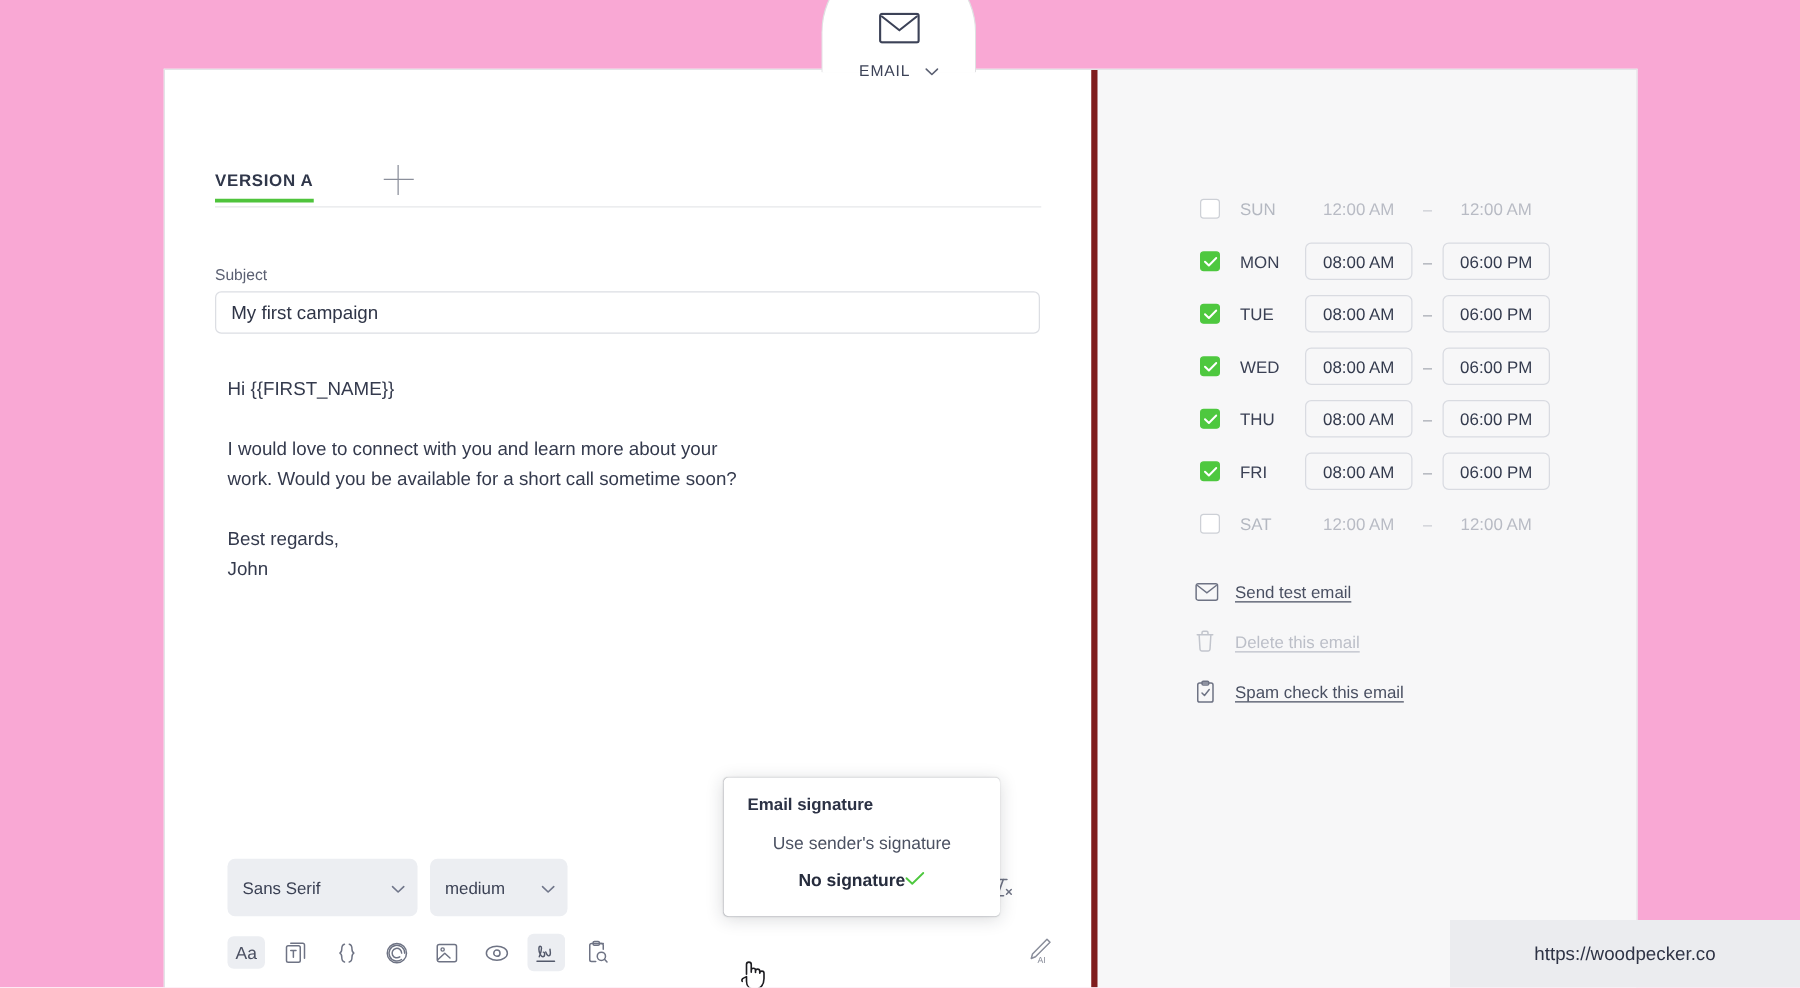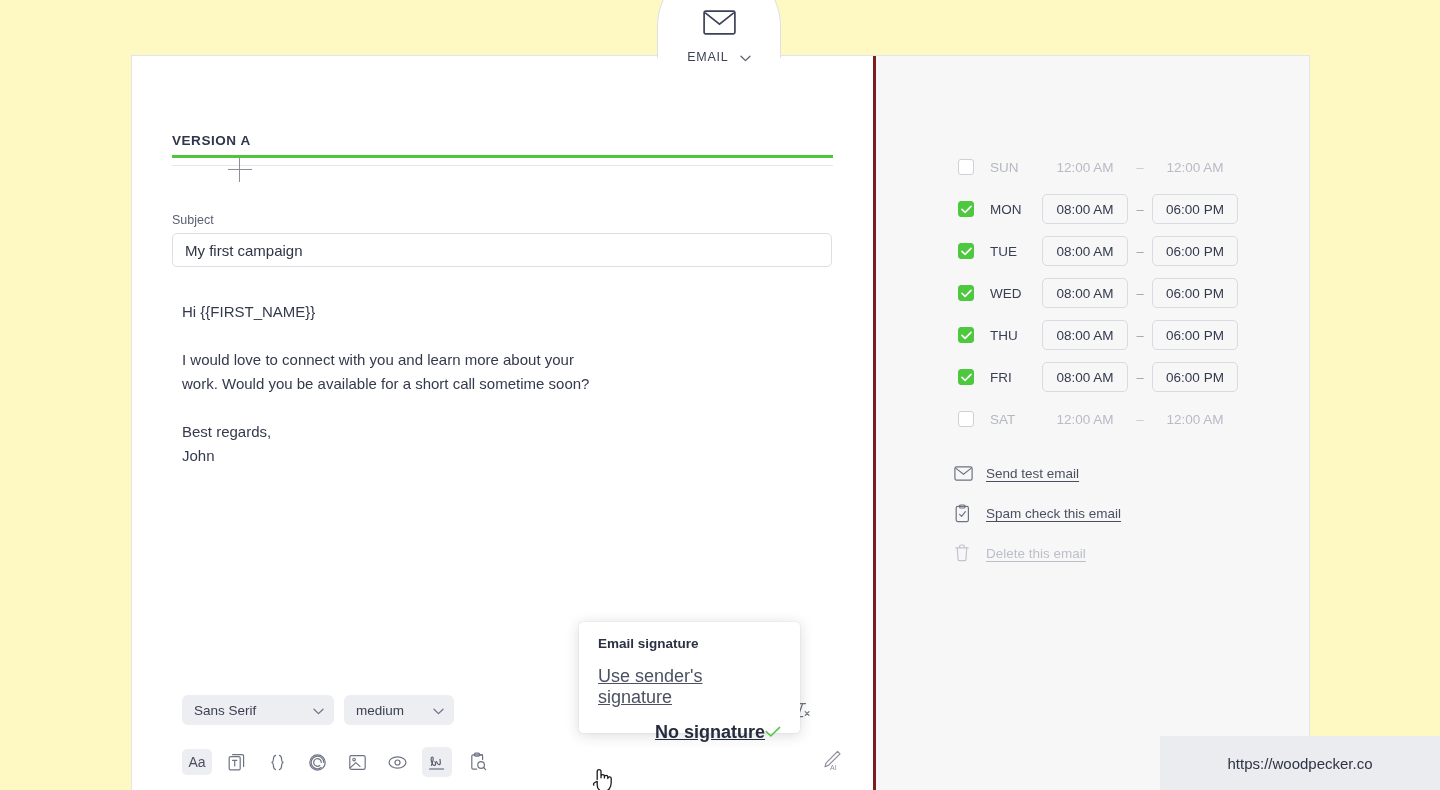--- a/index.html
+++ b/index.html
@@ -3,21 +3,21 @@
 <meta charset="utf-8">
 <style>
   * { box-sizing: border-box; }
   html, body {
     margin: 0; padding: 0;
     width: 1440px; height: 790px;
     background: #ffffff;
     font-family: "Liberation Sans", sans-serif;
     overflow: hidden;
   }
-  #root { position: relative; width: 1440px; height: 790px; background:#fef9c3; }
+  #root { position: relative; width: 1440px; height: 790px; background:#f9a8d4; }
 
   
   .notch {
     position: absolute; left: 657px; top: -36px;
     width: 124px; height: 94px;
     border: 1px solid #e0e0e2;
     border-bottom: none;
     border-radius: 62px 62px 0 0;
     background: #fff;
     z-index: 5;
@@ -41,25 +41,25 @@
   .card {
     position: absolute; left: 131px; top: 55px;
     width: 1179px; height: 735px;
     border: 1px solid #e3e4e7;
     border-bottom: none;
     background: #fff;
     display: flex;
     overflow: hidden;
   }
   .editor-pane { width: 741px; position: relative; background:#fff; }
-  .side-pane { flex: 1; background: #f7f7f8; position: relative; border-left:3px solid #7f1d1d;padding-left:24px; }
+  .side-pane { flex: 1; background: #f7f7f8; position: relative; border-left:5px solid #7f1d1d;padding-left:24px; }
 
   
   .tabs { position:absolute; left:40px; top:77px; width:661px; }
-  .tabs-row { display:flex; height:32px;flex-direction:column; }
+  .tabs-row { display:flex; align-items:center; height:32px; }
   .tab {
     font-size: 13.5px; font-weight: bold; letter-spacing: .55px;
     color: #30374a; padding-bottom: 10px; position: relative;
   }
   .tab-underline {
     position:absolute; left:0; bottom:0; height:3px; width:100%;
     background: #4fc43c;
   }
   .add-version {
     margin-left: 56px; width: 24px; height: 24px; position: relative;
@@ -94,21 +94,21 @@
     white-space: pre-wrap;
   }
 
   
   .toolbar-top {
     position:absolute; left:50px; top:638px;
     display:flex; align-items:center; gap:10px;
     height: 32px;
   }
   .select-pill {
-    height: 30px; border-radius: 6px; background:#eceef2;
+    height: 46px; border-radius: 6px; background:#eceef2;
     display:flex; align-items:center; justify-content:space-between;
     padding: 0 10px 0 12px; font-size: 13.5px; color:#3b4154;
     cursor: pointer; border: none;
     font-family: "Liberation Sans", sans-serif;
   }
   .select-pill.w1 { width: 152px; }
   .select-pill.w2 { width: 110px; }
   .tb-spacer { width: 6px; }
   .tb-icon {
     width: 30px; height: 30px; border-radius: 5px;
@@ -134,24 +134,23 @@
   
   .popup {
     position:absolute; left:447px; top:566px;
     width: 221px; height: 111px;
     background:#fff; border-radius:4px;
     box-shadow: 0 2px 14px rgba(30,35,50,.17), 0 0 1px rgba(30,35,50,.25);
     z-index: 50; padding: 14px 19px 15px;
   }
   .popup-title { font-size:13.5px; font-weight:bold; color:#2c3245; }
   .popup-item {
-    margin-top: 15px; font-size:18px; color:#4b5162;
-    display:flex; align-items:center; justify-content:flex-end;
+    margin-top: 15px; font-size:14px; color:#4b5162;
+    display:flex; align-items:center; justify-content:center;
     cursor:pointer;
-    text-decoration:underline;
   }
   .popup-item.sel { font-weight:bold; color:#262c3d; margin-top:14px; }
 
   
   .sched { position:absolute; left:82px; top:90px; }
   .sched-row { display:flex; align-items:center; height:42px; }
   .cbox {
     width:16px; height:16px; border-radius:3px;
     border:1.5px solid #cdd0d6; background:#fff;
     display:flex; align-items:center; justify-content:center;
@@ -459,41 +458,41 @@
         <div class="act-row">
           <span class="act-ico">
             <svg width="19" height="15" viewBox="0 0 19 15" fill="none">
               <rect x=".9" y=".9" width="17.2" height="13.2" rx="1.6" stroke="currentColor" stroke-width="1.2"></rect>
               <path d="M2 2.4 L9.5 8.2 L17 2.4" stroke="currentColor" stroke-width="1.2" stroke-linecap="round"></path>
             </svg>
           </span>
           <span class="act-lbl">Send test email</span>
         </div>
 
+        <div class="act-row dis">
+          <span class="act-ico">
+            <svg width="16" height="18" viewBox="0 0 16 18" fill="none">
+              <path d="M1.8 3.8h12.4" stroke="currentColor" stroke-width="1.2" stroke-linecap="round"></path>
+              <path d="M5.6 3.6V2.2a1.2 1.2 0 0 1 1.2-1.2h2.4a1.2 1.2 0 0 1 1.2 1.2v1.4" stroke="currentColor" stroke-width="1.2"></path>
+              <path d="M3.3 3.8 L4 15.4a1.4 1.4 0 0 0 1.4 1.3h5.2a1.4 1.4 0 0 0 1.4-1.3l.7-11.6" stroke="currentColor" stroke-width="1.2" fill="none" stroke-linecap="round"></path>
+            </svg>
+          </span>
+          <span class="act-lbl">Delete this email</span>
+        </div>
+
         <div class="act-row">
           <span class="act-ico">
             <svg width="17" height="19" viewBox="0 0 17 19" fill="none">
               <rect x="2.2" y="2.4" width="12.2" height="15.2" rx="1.5" stroke="currentColor" stroke-width="1.2"></rect>
               <rect x="5.6" y="1" width="5.4" height="3" rx="1" stroke="currentColor" stroke-width="1.2"></rect>
               <path d="M5.6 10.4 L7.6 12.4 L11.4 7.6" stroke="currentColor" stroke-width="1.2" fill="none" stroke-linecap="round" stroke-linejoin="round"></path>
             </svg>
           </span>
           <span class="act-lbl">Spam check this email</span>
         </div>
-
-        <div class="act-row dis">
-          <span class="act-ico">
-            <svg width="16" height="18" viewBox="0 0 16 18" fill="none">
-              <path d="M1.8 3.8h12.4" stroke="currentColor" stroke-width="1.2" stroke-linecap="round"></path>
-              <path d="M5.6 3.6V2.2a1.2 1.2 0 0 1 1.2-1.2h2.4a1.2 1.2 0 0 1 1.2 1.2v1.4" stroke="currentColor" stroke-width="1.2"></path>
-              <path d="M3.3 3.8 L4 15.4a1.4 1.4 0 0 0 1.4 1.3h5.2a1.4 1.4 0 0 0 1.4-1.3l.7-11.6" stroke="currentColor" stroke-width="1.2" fill="none" stroke-linecap="round"></path>
-            </svg>
-          </span>
-          <span class="act-lbl">Delete this email</span>
-        </div>
       </div>
 
     </div>
   </div>
 
   <div class="statusbar">
     <span>https://woodpecker.co</span>
   </div>
 
 </div>

